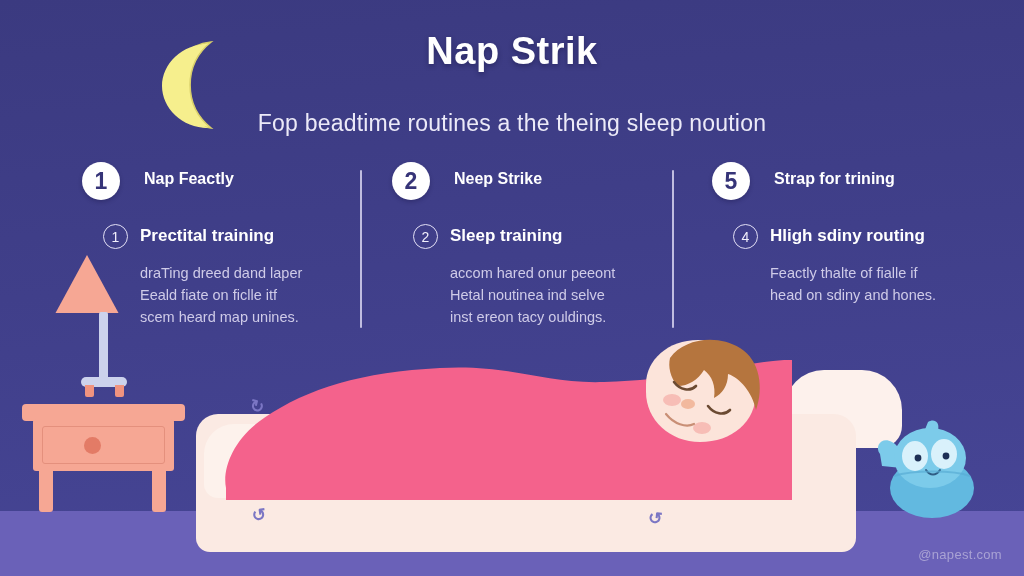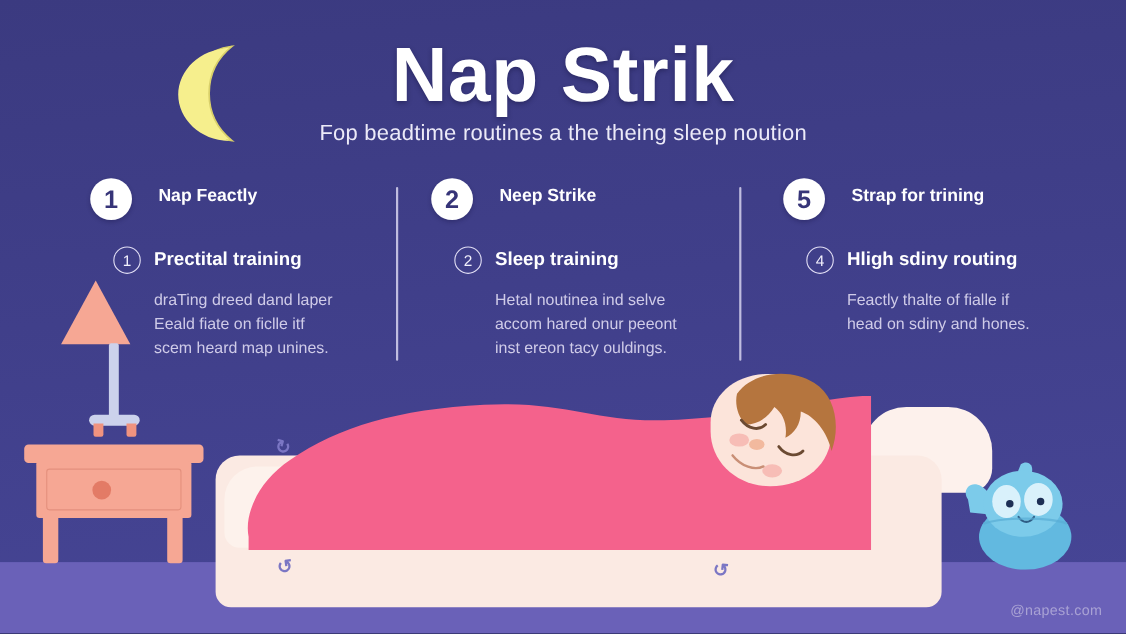--- a/index.html
+++ b/index.html
@@ -34,33 +34,33 @@
     height: 92px;
   }
 
   
   .title {
     position: absolute;
     left: 0; right: 0;
     top: 32px;
     text-align: center;
     color: #ffffff;
-    font-size: 70px;
+    font-size: 38px;
     font-weight: bold;
     letter-spacing: 0.5px;
     line-height: 1.05;
     text-shadow: 0 2px 5px rgba(20,18,60,0.45);
   }
   .subtitle {
     position: absolute;
     left: 0; right: 0;
     top: 110px;
     text-align: center;
     color: #eceaf8;
-    font-size: 20px;
+    font-size: 23px;
     font-weight: normal;
     letter-spacing: 0.2px;
   }
 
   
   .columns {
     position: absolute;
     left: 0;
     top: 162px;
     width: 1024px;
@@ -368,22 +368,22 @@
     <div class="column col-2">
       <div class="step-head">
         <div class="badge-big">2</div>
         <div class="head-label">Neep Strike</div>
       </div>
       <div class="step-sub">
         <div class="badge-small">2</div>
         <div class="sub-label">Sleep training</div>
       </div>
       <div class="body-text">
+        <div>accom hared onur peeont</div>
         <div>Hetal noutinea ind selve</div>
-        <div>accom hared onur peeont</div>
         <div>inst ereon tacy ouldings.</div>
       </div>
     </div>
 
     <div class="column col-3">
       <div class="step-head">
         <div class="badge-big">5</div>
         <div class="head-label">Strap for trining</div>
       </div>
       <div class="step-sub">

